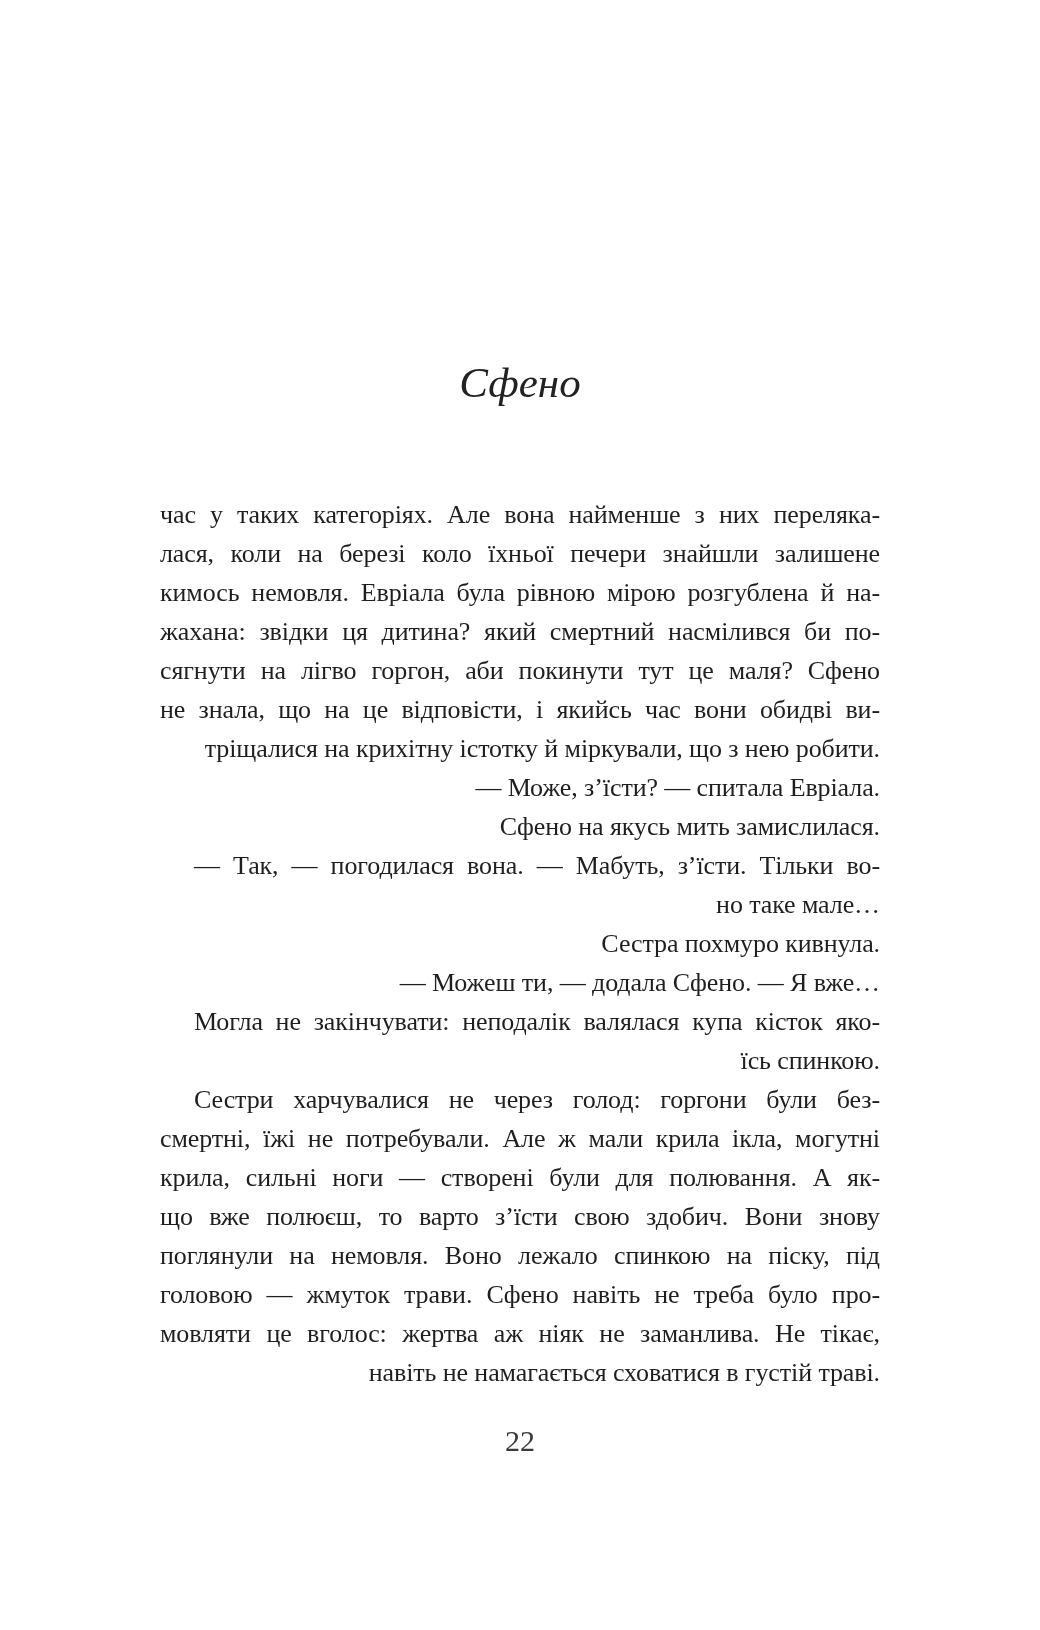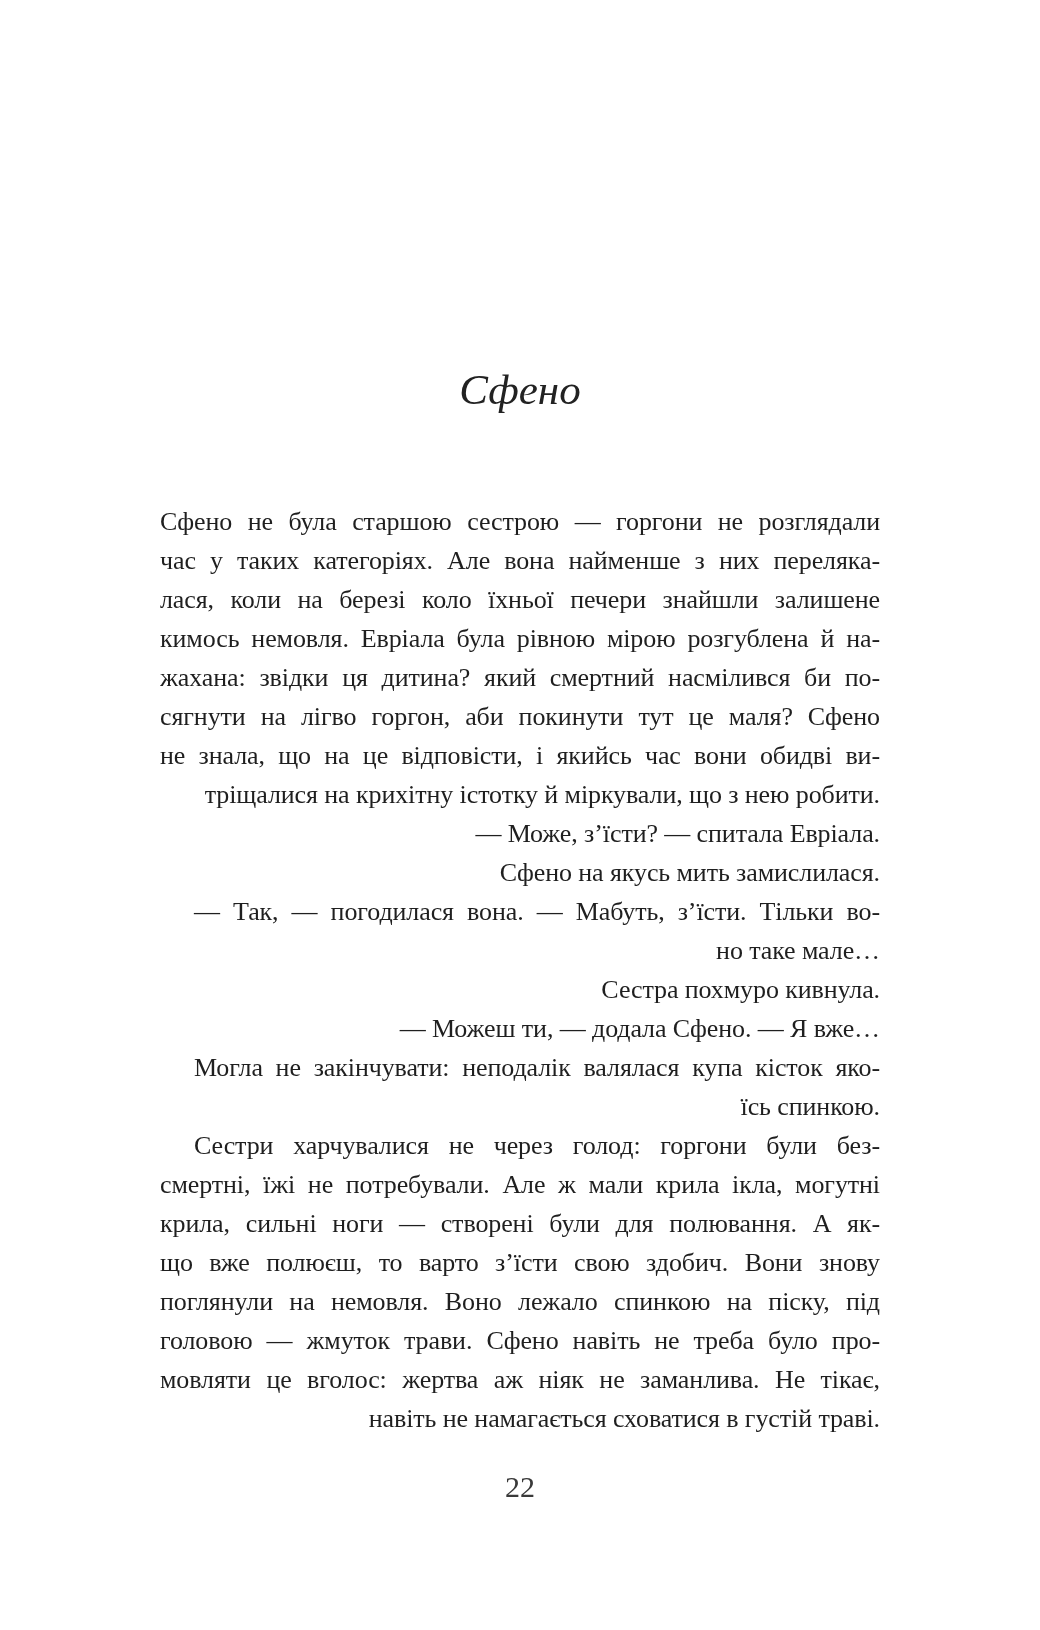--- a/index.html
+++ b/index.html
@@ -10,21 +10,21 @@
   .book-page {
     position: relative;
     width: 1040px;
     height: 1630px;
     background: #ffffff;
     color: #1f1f1f;
     font-family: "Liberation Serif", "DejaVu Serif", serif;
     overflow: hidden;
   }
   .chapter-title {
-    margin: 8px;
+    margin: 1px;
     padding-top: 356px;
     text-align: center;
     font-style: italic;
     font-weight: normal;
     font-size: 43px;
     line-height: 52px;
     color: #222222;
   }
   .text-block {
     margin: 86px auto 0 auto;
@@ -60,21 +60,20 @@
   }
 </style>
 </head>
 <body>
 
 <div class="book-page">
 
   <h1 class="chapter-title">Сфено</h1>
 
   <div class="text-block">
-    <div class="ln j">Сфено не була старшою сестрою — горгони не розглядали</div>
     <div class="ln j">час у таких категоріях. Але вона найменше з них переляка-</div>
     <div class="ln j">лася, коли на березі коло їхньої печери знайшли залишене</div>
     <div class="ln j">кимось немовля. Евріала була рівною мірою розгублена й на-</div>
     <div class="ln j">жахана: звідки ця дитина? який смертний насмілився би по-</div>
     <div class="ln j">сягнути на лігво горгон, аби покинути тут це маля? Сфено</div>
     <div class="ln j">не знала, що на це відповісти, і якийсь час вони обидві ви-</div>
     <div class="ln">тріщалися на крихітну істотку й міркували, що з нею робити.</div>
     <div class="ln ind">— Може, з’їсти? — спитала Евріала.</div>
     <div class="ln ind">Сфено на якусь мить замислилася.</div>
     <div class="ln ind j">— Так, — погодилася вона. — Мабуть, з’їсти. Тільки во-</div>

